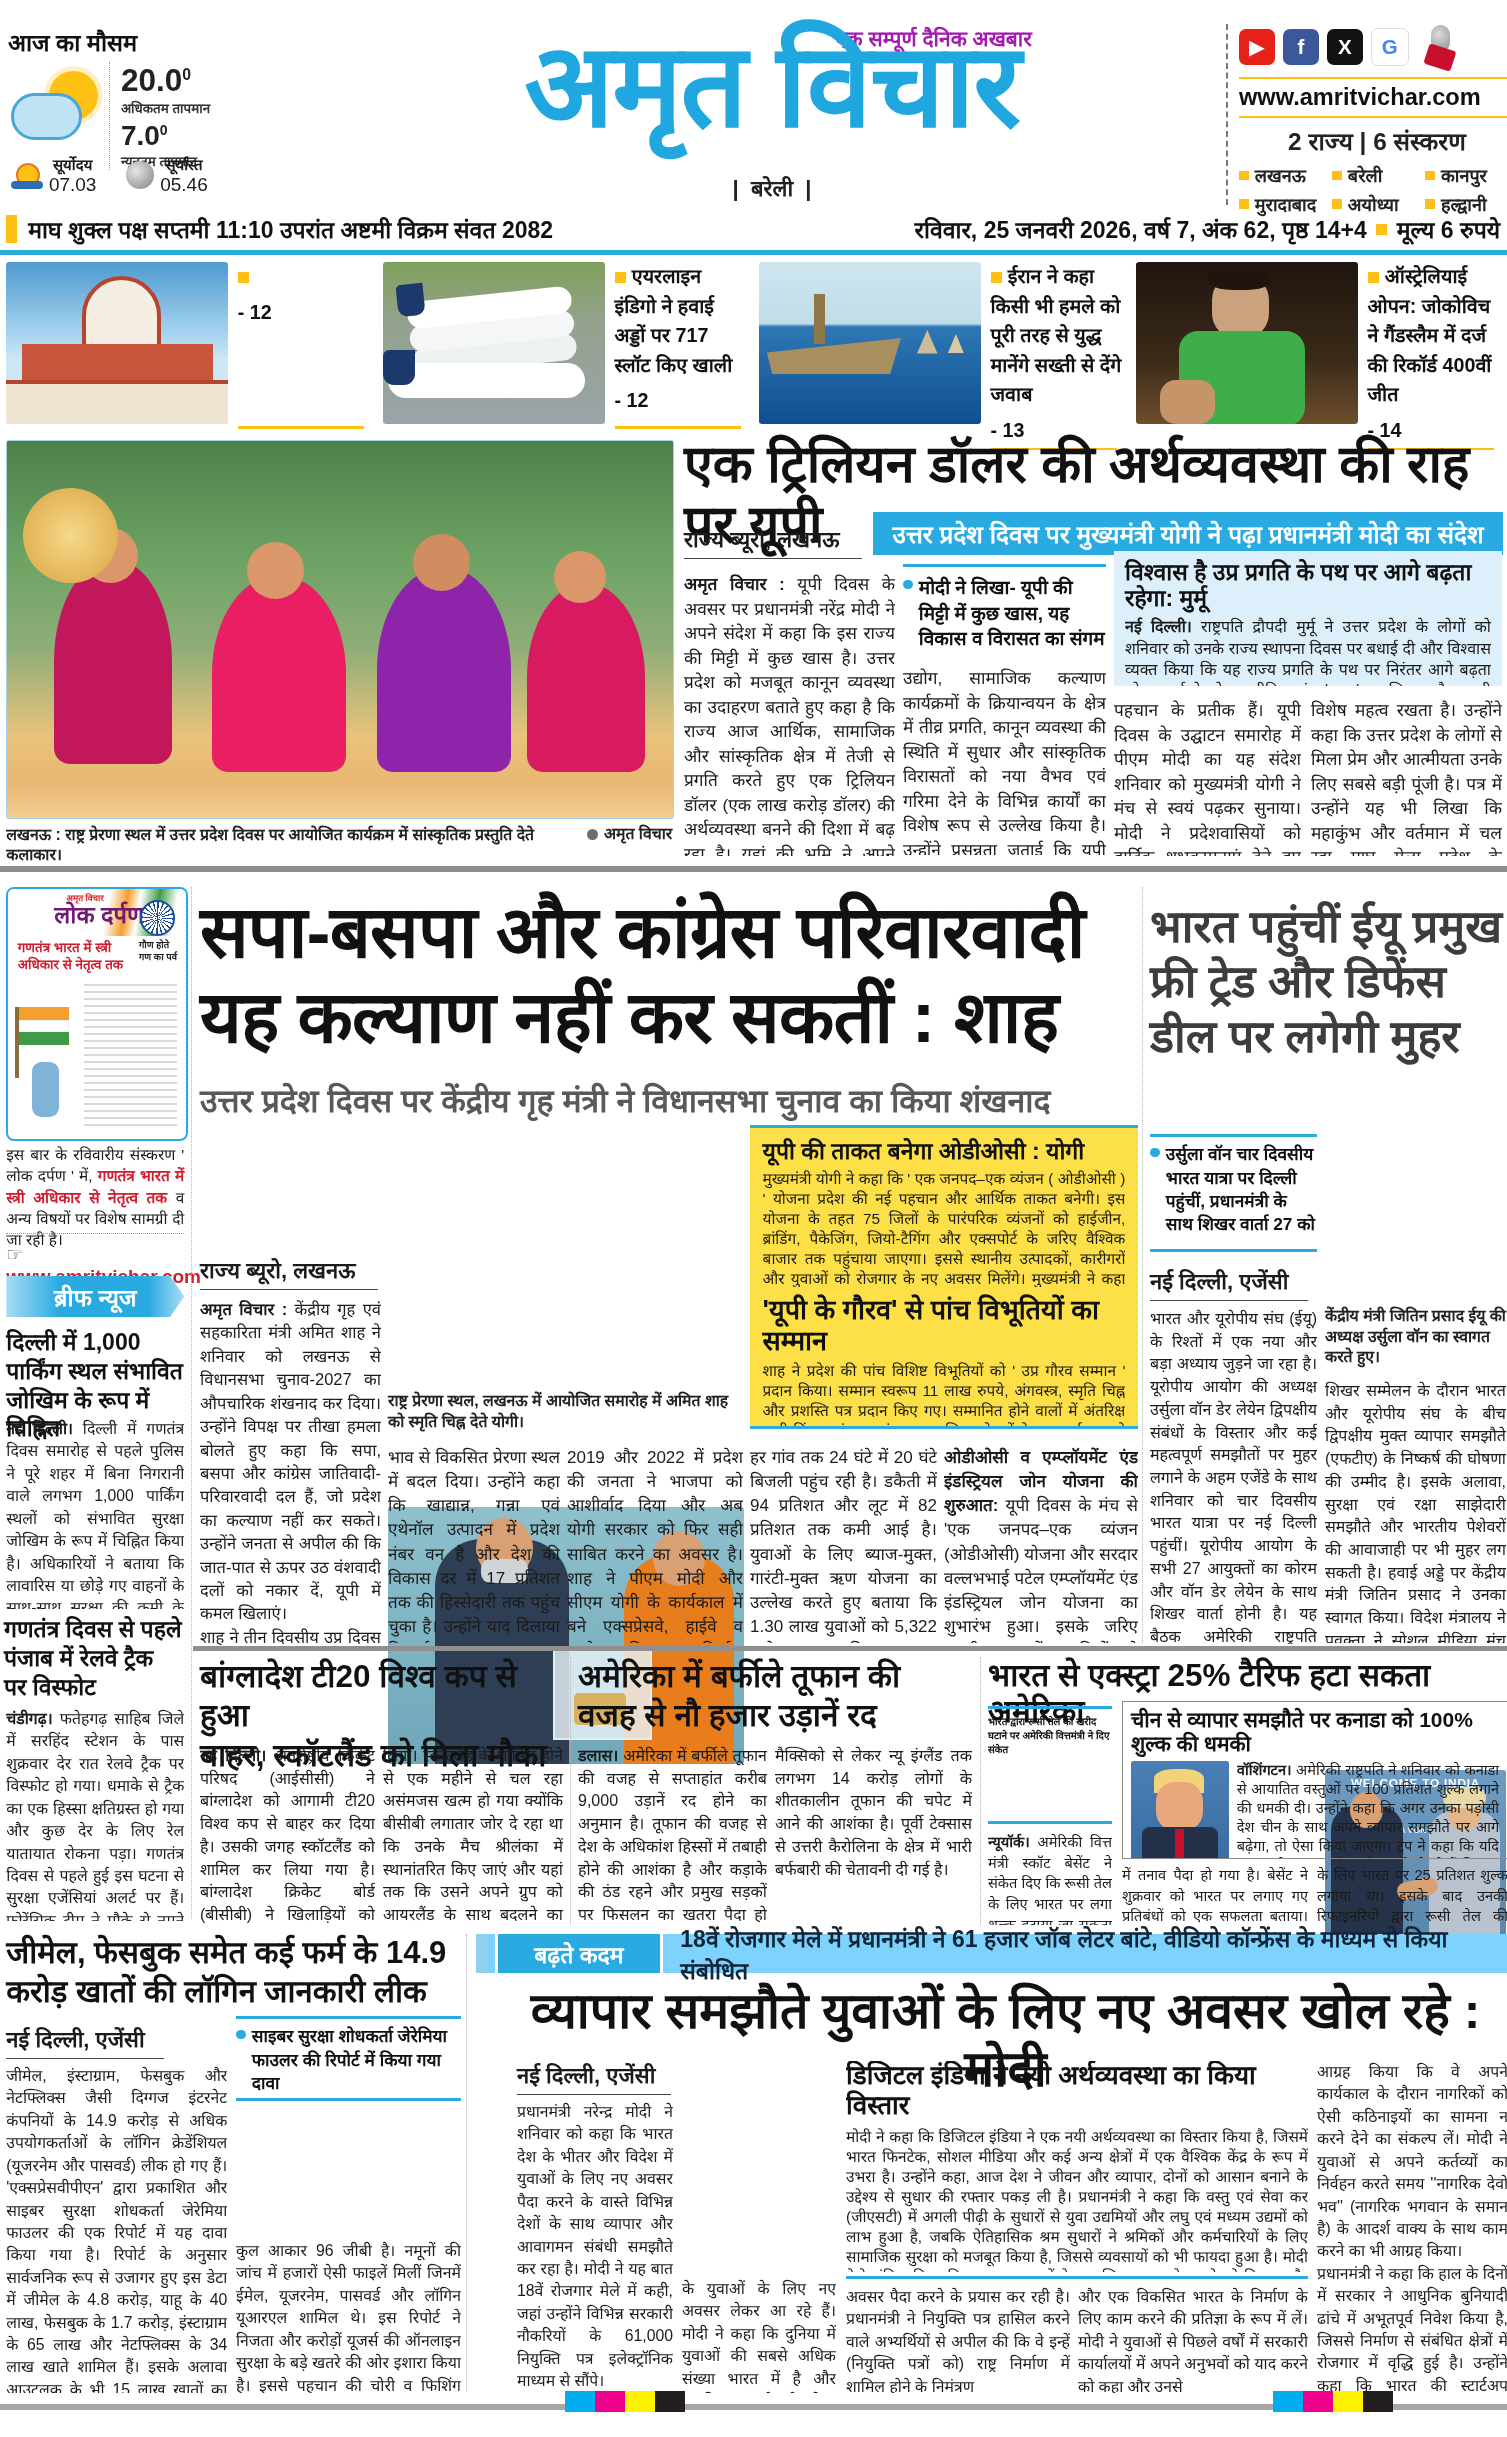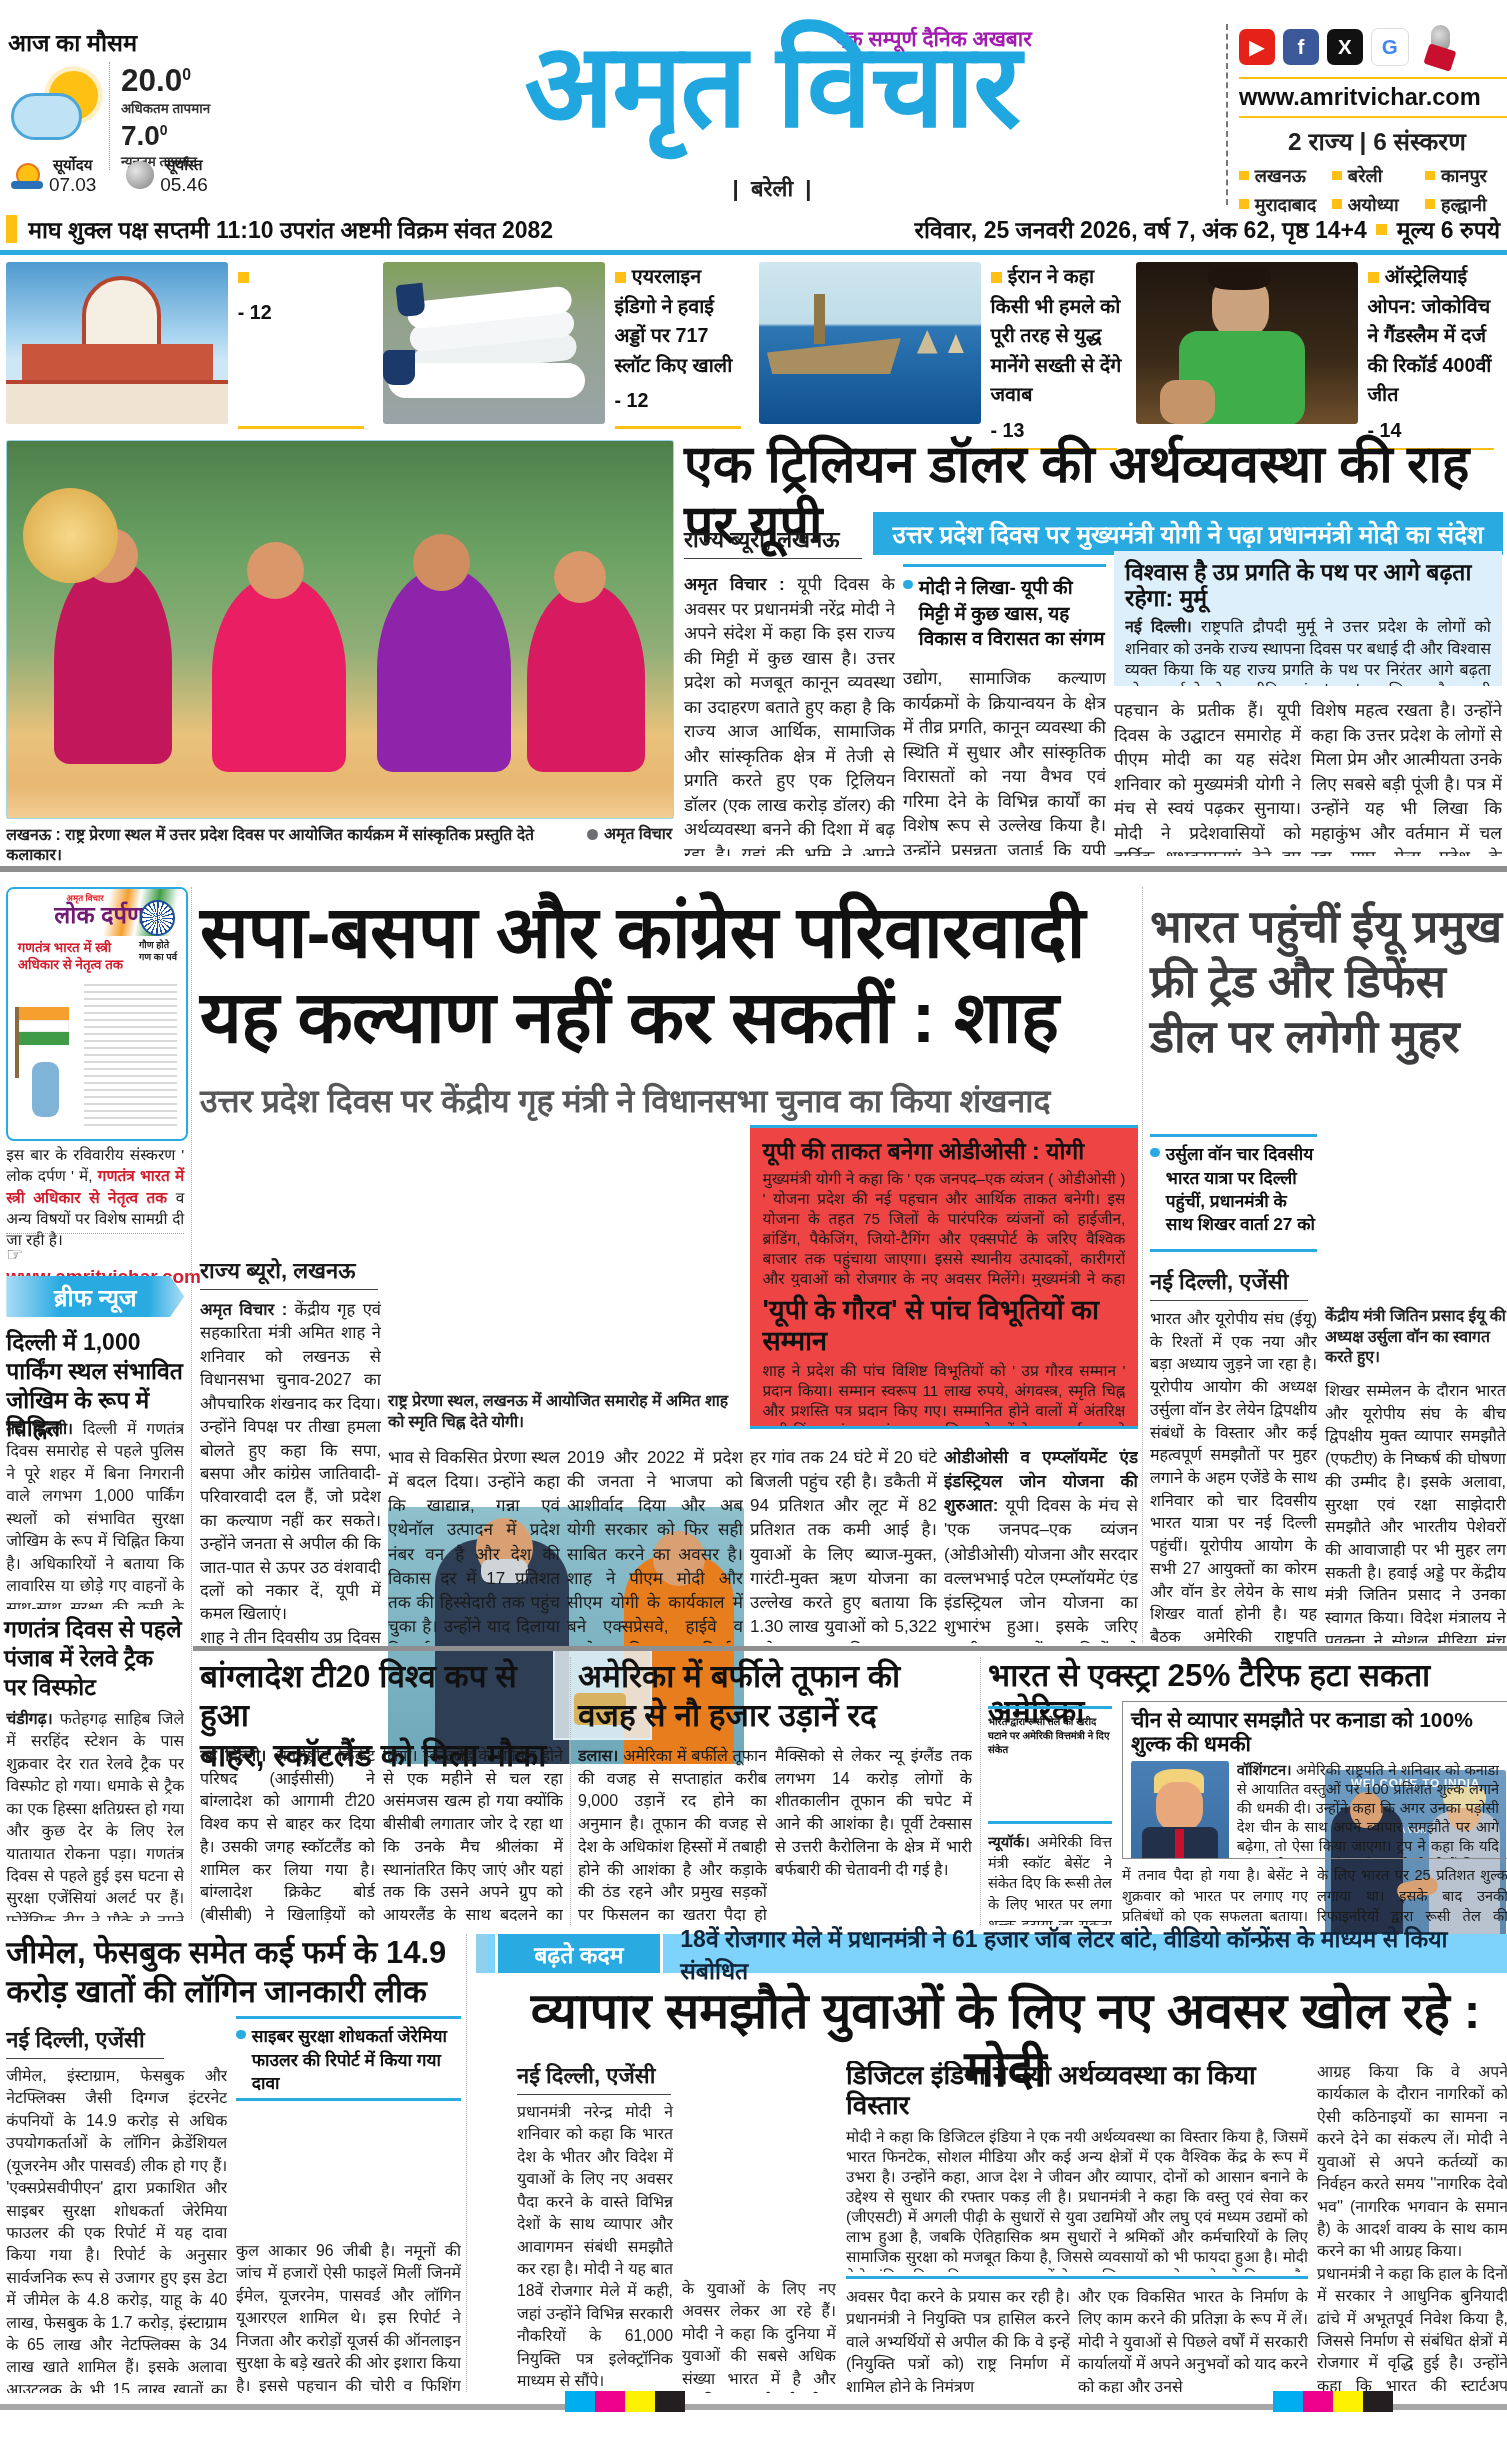--- a/index.html
+++ b/index.html
@@ -15,21 +15,21 @@
   .dot{display:inline-block;width:9.5px;height:9.5px;border-radius:50%;background:#29abe2;margin-right:6.3px;flex:none;}
   .cap{font-size:15.8px;font-weight:600;color:#222;line-height:1.3;}
   .vdash{border-left:1.6px dotted #b5b5b5;}
   .rule-gray{background:#8f8f8f;}
   .strip-card{display:flex;gap:9.5px;}
   .strip-img{width:222px;height:162px;border-radius:3.2px;flex:none;position:relative;overflow:hidden;}
   .strip-txt{font-size:19.7px;font-weight:700;line-height:1.5;color:#111;position:relative;}
   .photo{position:relative;overflow:hidden;border-radius:2.4px;}
   .sq{width:30px;height:20.5px;display:inline-block;}
   .blue-banner{color:#fff;font-weight:700;display:flex;align-items:center;justify-content:center;}
-  .boxpanel{background:#ef4444;border-top:3.9px solid #29abe2;border-bottom:3.2px solid #29abe2;padding:9.5px 12.6px;box-sizing:border-box;overflow:hidden;}
+  .boxpanel{background:#fde047;border-top:3.9px solid #29abe2;border-bottom:3.2px solid #29abe2;padding:9.5px 12.6px;box-sizing:border-box;overflow:hidden;}
   .social{width:36px;height:36px;border-radius:7px;display:flex;align-items:center;justify-content:center;color:#fff;font-weight:800;font-size:20.5px;}
   .ed-item{display:flex;align-items:center;font-size:18px;font-weight:700;color:#222;}
   .ed-item .bullet-sq{width:9.5px;height:9.5px;}
 </style>
 </head>
 <body>
 
 <div id="page">
 
   <div class="abs" style="left:0;top:0;width:1508px;height:252px;">

